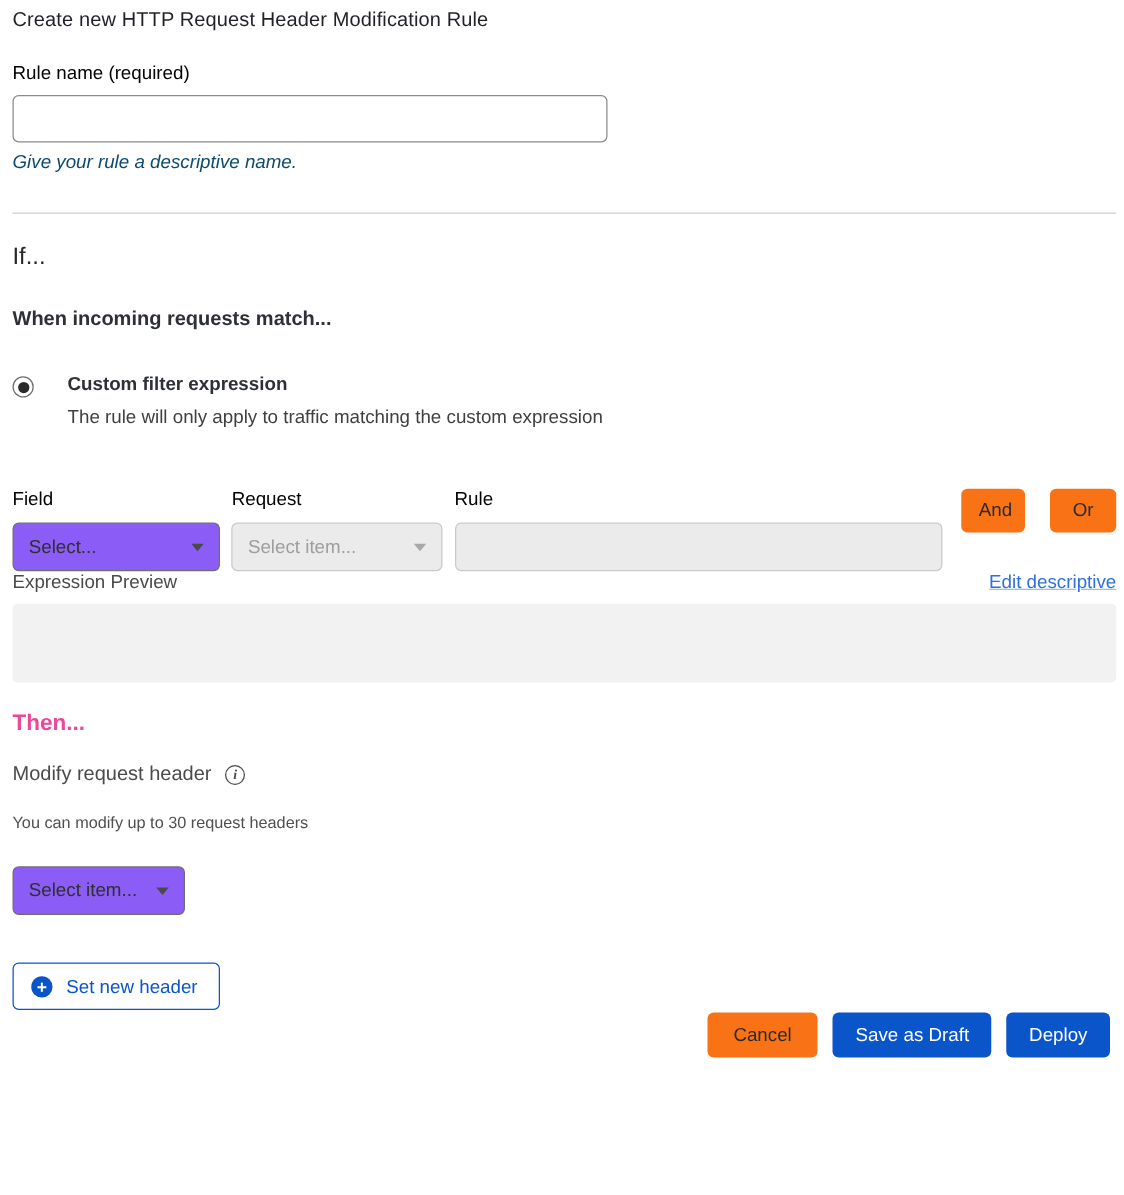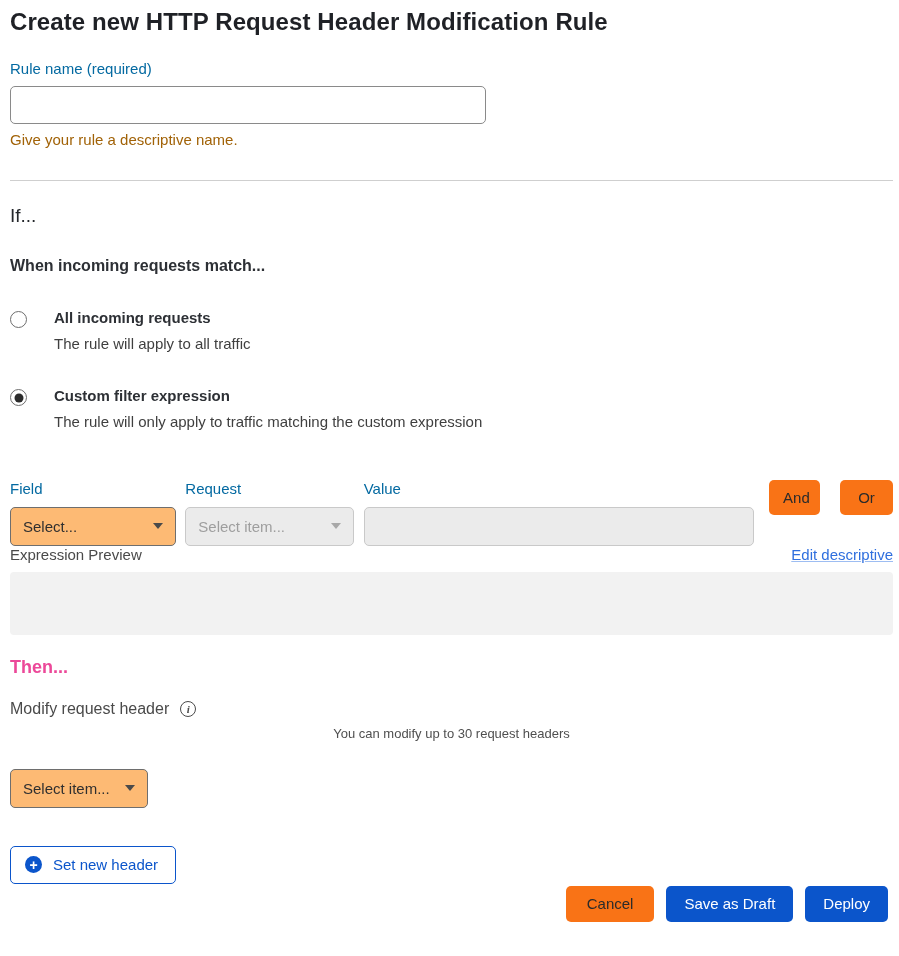--- a/index.html
+++ b/index.html
@@ -5,32 +5,32 @@
   * { box-sizing: border-box; margin: 0; padding: 0; }
   html, body { background: #fff; }
   body {
     font-family: "Liberation Sans", "DejaVu Sans", sans-serif;
     color: #3b3b3b;
     width: 899px;
   }
   .page { width: 899px; min-height: 956px; padding: 8px 6px 12px 10px; position: relative; }
 
   .page-title {
-    font-size: 24px; font-weight: 700; color: #1f2126; letter-spacing: .1px;
+    font-size: 16px; font-weight: 400; color: #1f2126; letter-spacing: .1px;
     margin-bottom: 24px;
   }
 
-  .field-label { font-size: 15px; color: #0369a1; margin-bottom: 9px; }
+  .field-label { font-size: 15px; color: #000000; margin-bottom: 9px; }
 
   .text-input {
     width: 476px; height: 38px; border: 1px solid #8a8a8a; border-radius: 5px;
     font-size: 15px; padding: 0 10px; color: #222; outline: none; background: #fff;
     font-family: inherit; display: block;
   }
-  .helper-text { font-size: 15px; color: #a16207; margin-top: 7px; }
+  .helper-text { font-size: 15px; color: #0c4a6e; margin-top: 7px; font-style: italic; }
 
   .divider { border: none; border-top: 1px solid #cfcfcf; margin: 32px 0 0 0; }
 
   .section-heading { font-size: 19px; font-weight: 400; color: #24272b; margin-top: 24px; }
   .sub-heading { font-size: 16px; font-weight: 700; color: #2d3035; margin-top: 30px; }
 
   .radio-row { display: flex; align-items: flex-start; margin-top: 34px; }
   .radio-row:first-of-type { margin-top: 36px; }
   .radio-circle {
     width: 17px; height: 17px; border: 1px solid #6e6e6e; border-radius: 50%;
@@ -46,21 +46,21 @@
   .radio-desc { font-size: 15px; color: #3f3f3f; margin-top: 6px; line-height: 1.3; }
 
   .builder-row { display: flex; margin-top: 48px; align-items: flex-start; }
   .builder-col { display: flex; flex-direction: column; }
   .builder-col .field-label { margin-bottom: 10px; }
   .col-field { width: 167px; margin-right: 9px; }
   .col-operator { width: 169px; margin-right: 10px; }
   .col-value { width: 392px; margin-right: 15px; }
 
   .select-box {
-    height: 39px; border: 1px solid #6e6e6e; border-radius: 5px; background: #fdba74;
+    height: 39px; border: 1px solid #6e6e6e; border-radius: 5px; background: #8b5cf6;
     display: flex; align-items: center; justify-content: space-between;
     padding: 0 12px; font-size: 15px; color: #2f2f2f; cursor: pointer;
   }
   .select-box.disabled {
     background: #ebebeb; border-color: #c9c9c9; color: #9e9e9e; cursor: default;
   }
   .caret {
     width: 0; height: 0; border-left: 5px solid transparent; border-right: 5px solid transparent;
     border-top: 6px solid #4a4a4a; margin-left: 10px; flex: 0 0 auto;
   }
@@ -89,21 +89,21 @@
 
   .then-heading { font-size: 18px; font-weight: 700; color: #ec4899; margin-top: 22px; }
   .modify-row { display: flex; align-items: center; margin-top: 22px; }
   .modify-label { font-size: 16px; color: #4a4a4a; }
   .info-icon {
     width: 16px; height: 16px; border: 1px solid #4a4a4a; border-radius: 50%;
     display: inline-flex; align-items: center; justify-content: center;
     font-size: 11px; color: #4a4a4a; margin-left: 11px; cursor: pointer;
     font-family: "Liberation Serif", serif; font-style: italic; font-weight: 700;
   }
-  .modify-helper { font-size: 13px; color: #4f4f4f; margin-top: 8px; text-align: center; }
+  .modify-helper { font-size: 13px; color: #4f4f4f; margin-top: 21px; }
 
   .header-select { width: 138px; margin-top: 28px; }
 
   .add-header-btn {
     margin-top: 38px; height: 38px; background: #fff; border: 1px solid #0b55cb;
     border-radius: 5px; color: #0b55cb; font-size: 15px; font-family: inherit;
     display: flex; align-items: center; cursor: pointer; padding: 0 17px 0 14px;
   }
   .plus-icon {
     width: 17px; height: 17px; border-radius: 50%; background: #0b55cb; color: #fff;
@@ -132,27 +132,20 @@
     <div class="field-label">Rule name (required)</div>
     <input class="text-input" type="text" value="" style="">
     <div class="helper-text">Give your rule a descriptive name.</div>
   </div>
 
   <hr class="divider">
 
   <h2 class="section-heading">If...</h2>
   <h3 class="sub-heading">When incoming requests match...</h3>
 
-  <div class="radio-row">
-    <span class="radio-circle"></span>
-    <span class="radio-texts">
-      <div class="radio-label">All incoming requests</div>
-      <div class="radio-desc">The rule will apply to all traffic</div>
-    </span>
-  </div>
 
   <div class="radio-row">
     <span class="radio-circle checked"></span>
     <span class="radio-texts">
       <div class="radio-label">Custom filter expression</div>
       <div class="radio-desc">The rule will only apply to traffic matching the custom expression</div>
     </span>
   </div>
 
   <div class="builder-row">
@@ -164,21 +157,21 @@
       </div>
     </div>
     <div class="builder-col col-operator">
       <div class="field-label">Request</div>
       <div class="select-box disabled">
         <span>Select item...</span>
         <span class="caret"></span>
       </div>
     </div>
     <div class="builder-col col-value">
-      <div class="field-label">Value</div>
+      <div class="field-label">Rule</div>
       <input class="value-input" type="text" disabled="" value="" style="">
     </div>
     <button class="gray-btn and-btn">And</button>
     <button class="gray-btn or-btn">Or</button>
   </div>
 
   <div class="preview-header">
     <span class="preview-label">Expression Preview</span>
     <a class="edit-link">Edit descriptive</a>
   </div>

